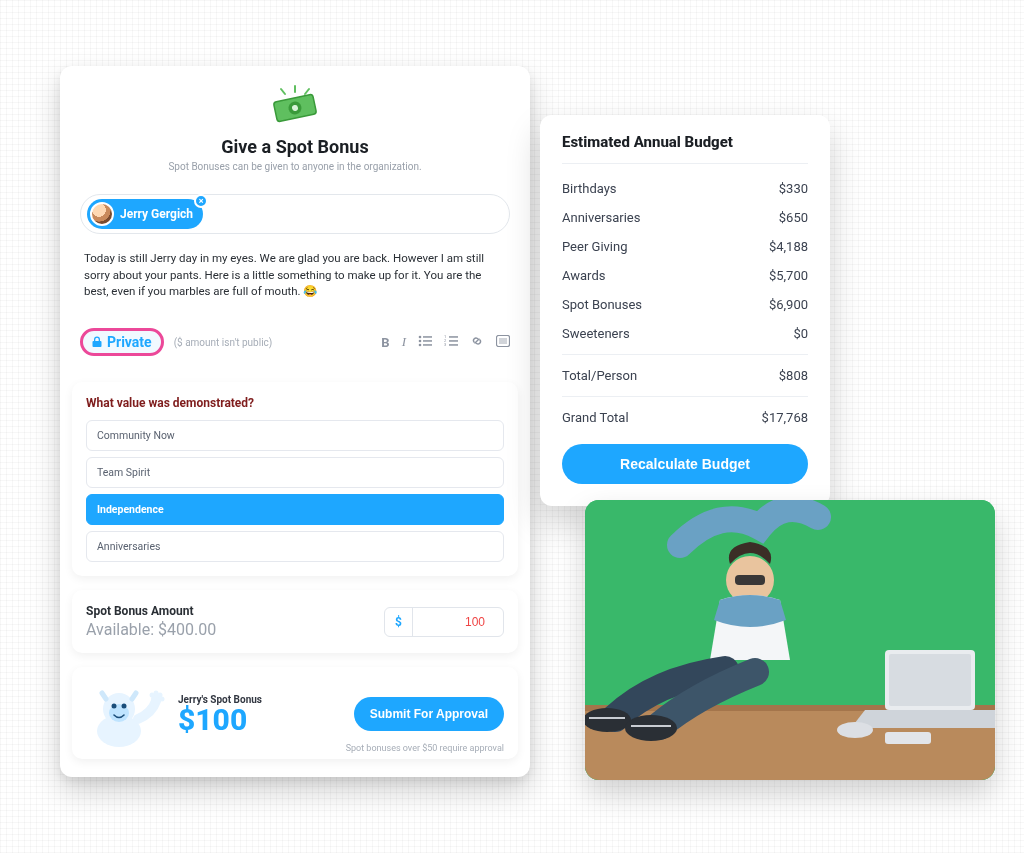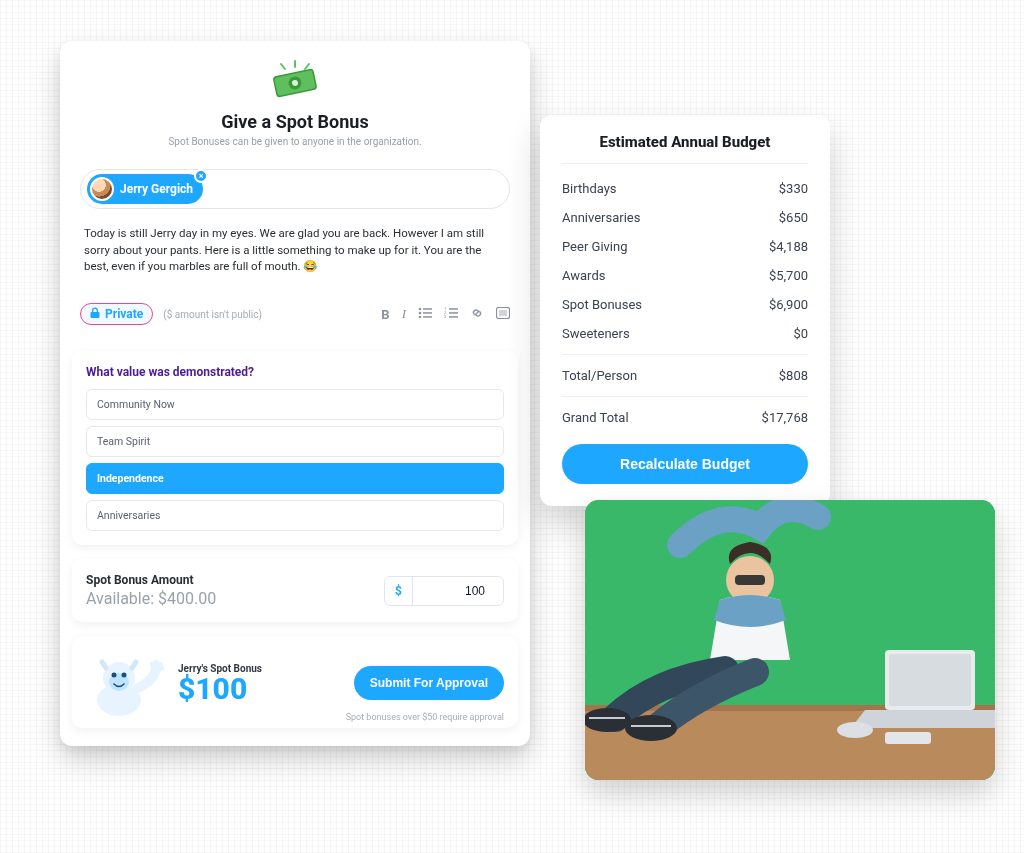--- a/index.html
+++ b/index.html
@@ -12,21 +12,21 @@
     width: 1024px;
     height: 853px;
     position: relative;
     overflow: hidden;
   }
 
   
   .main-card {
     position: absolute;
     left: 60px;
-    top: 41px;
+    top: 66px;
     width: 470px;
     background: #fff;
     border-radius: 12px;
     box-shadow: 0 14px 30px rgba(0,0,0,0.18), 0 4px 10px rgba(0,0,0,0.08);
     padding: 12px 0 18px 0;
   }
 
   .hero {
     text-align: center;
     padding: 6px 24px 10px;
@@ -106,42 +106,42 @@
     padding-bottom:12px;
     border-bottom: 0;
   }
   .msg-toolbar .left { display:flex; align-items:center; gap:10px;}
   .private-pill {
     display:inline-flex;
     align-items:center;
     gap:5px;
     color:#1ea7ff;
     font-weight:700;
-    font-size:12px;
-    border:1px solid #ec4899;
+    font-size:14px;
+    border:3px solid #ec4899;
     background:#f1f9ff;
     padding:3px 9px;
     border-radius:14px;
   }
   .msg-toolbar .hint { color:#a6adb7; font-size:10px;}
   .fmt-icons { display:flex; gap:12px; color:#8c93a0; font-size:13px; align-items:center;}
   .fmt-icons span { cursor:pointer; }
 
   
   .section {
     margin: 14px 12px 0;
     background:#fff;
     border-radius:10px;
     box-shadow: 0 3px 10px rgba(0,0,0,0.06);
     padding: 14px 14px;
   }
   .section .q {
     font-size:12px;
     font-weight:700;
-    color:#4c1d95;
+    color:#7f1d1d;
     margin-bottom:10px;
   }
   .value-opt {
     border:1px solid #e5e8ee;
     border-radius:6px;
     font-size:10.5px;
     color:#5a6270;
     padding:8px 10px;
     margin-bottom:6px;
     cursor:pointer;
@@ -178,21 +178,21 @@
     font-size:12px;
     line-height:30px;
   }
   .amount-input input {
     border:none;
     outline:none;
     width:80px;
     text-align:right;
     padding:0 8px;
     font-size:12px;
-    color:#0f172a;
+    color:#ef4444;
     height:28px;
   }
 
   
   .summary-card {
     margin: 14px 12px 0;
     background:#fff;
     border-radius:10px;
     box-shadow: 0 3px 10px rgba(0,0,0,0.06);
     padding: 12px 14px 10px;
@@ -238,21 +238,20 @@
     box-shadow: 0 16px 34px rgba(0,0,0,0.18);
     padding: 18px 22px 22px;
   }
   .budget-panel h2 {
     font-size:15px;
     font-weight:800;
     color:#1b1f24;
     padding-bottom:12px;
     border-bottom:1px solid #eceff3;
     margin-bottom:10px;
-    text-align:center;
   }
   .budget-row {
     display:flex;
     justify-content:space-between;
     font-size:13px;
     color:#3b4250;
     padding:7px 0;
   }
   .budget-sep { border-top:1px solid #eceff3; margin:6px 0; }
   .recalc-btn {

